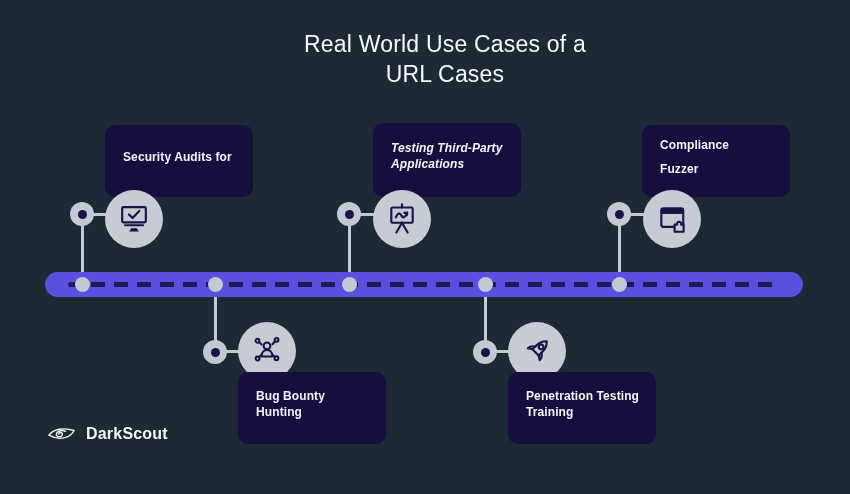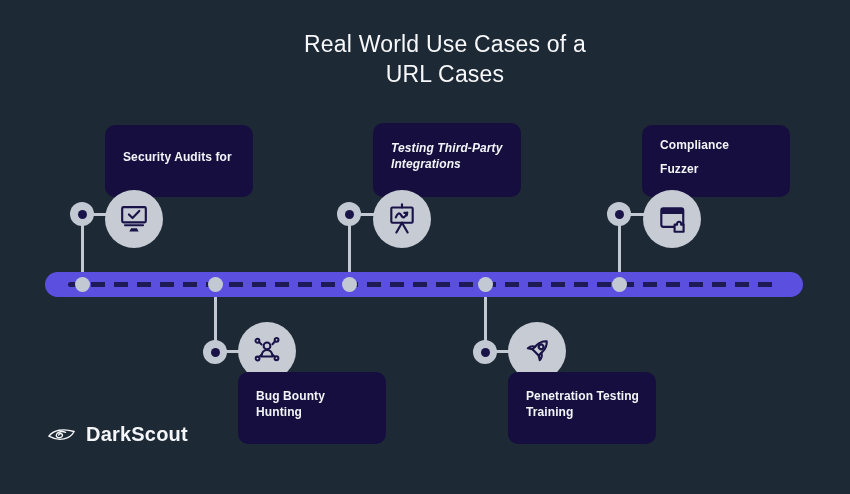--- a/index.html
+++ b/index.html
@@ -71,21 +71,21 @@
     letter-spacing: .1px;
     display: flex; flex-direction: column; justify-content: center;
     padding: 0 0 8px 18px;
   }
   .brand {
     position: absolute;
     left: 46px; top: 423px;
     display: flex; align-items: center; gap: 9px;
     color: #f4f6f9;
   }
-  .brand-name { font-size: 20px; font-weight: 600; letter-spacing: .2px; }
+  .brand-name { font-size: 16px; font-weight: 600; letter-spacing: .2px; }
 </style>
 </head>
 <body>
 
 <div class="canvas">
 
   <div class="title">
     <div>Real World Use Cases of a</div>
     <div>URL Cases</div>
   </div>
@@ -144,21 +144,21 @@
       <circle cx="24.4" cy="22.4" r="1.7"></circle>
     </svg>
   </div>
   <div class="card" style="left:238px; top:372px; height:72px;">
     <span>Bug Bounty</span>
     <span>Hunting</span>
   </div>
 
   <div class="card" style="left:373px; top:123px; height:74px;font-style:italic;">
     <span>Testing Third-Party</span>
-    <span>Integrations</span>
+    <span>Applications</span>
   </div>
   <div class="scircle" style="left:337px; top:202px;">
       <span class="sdot"></span>
     </div>
   <div class="bcircle" style="left:373px; top:190px;">
     <svg viewBox="0 0 32 32" width="36" height="36" fill="none" stroke="#1a1348" stroke-width="1.9" stroke-linecap="round" stroke-linejoin="round">
       <path d="M16 3v2.8"></path>
       <rect x="6.5" y="5.8" width="19" height="13.5" rx="1"></rect>
       <path d="M10.5 14.6c1.6-4.2 3.4-4.6 5-1.6 1.4 2.6 3.3 1.9 5-2.4"></path>
       <path d="M20.7 10.3l-2.6.2M20.7 10.3l-.5 2.5"></path>

